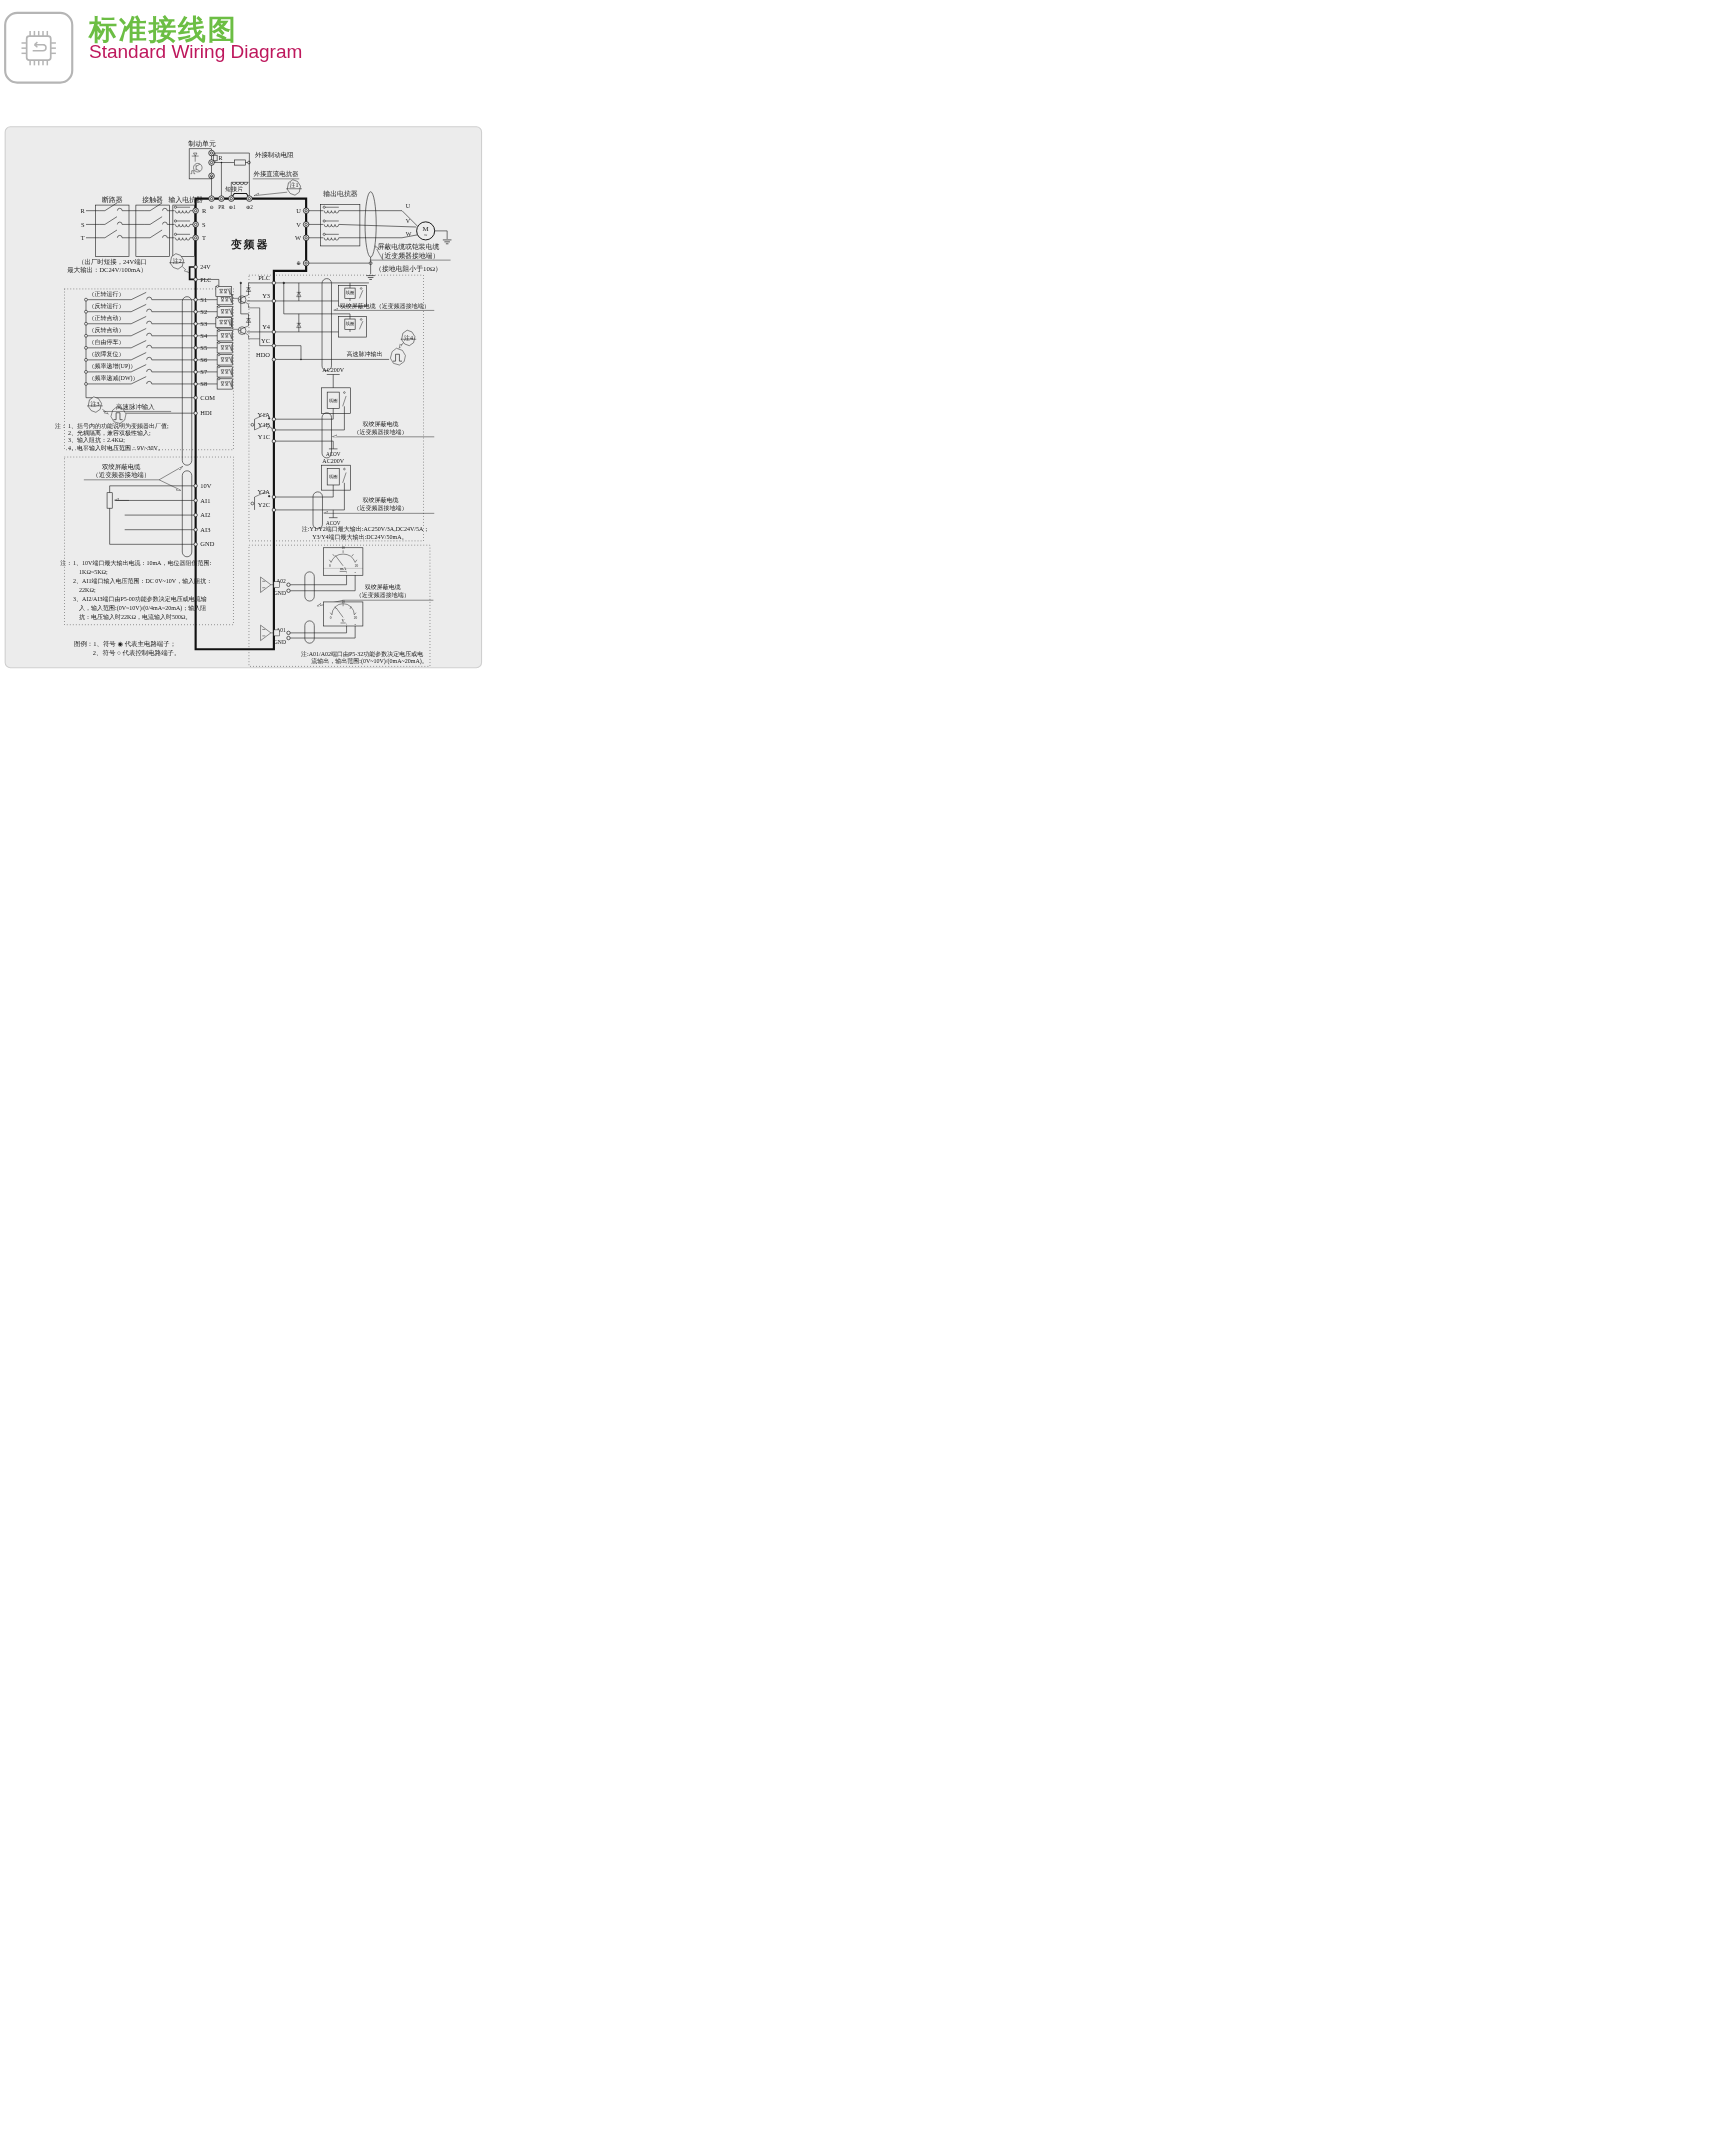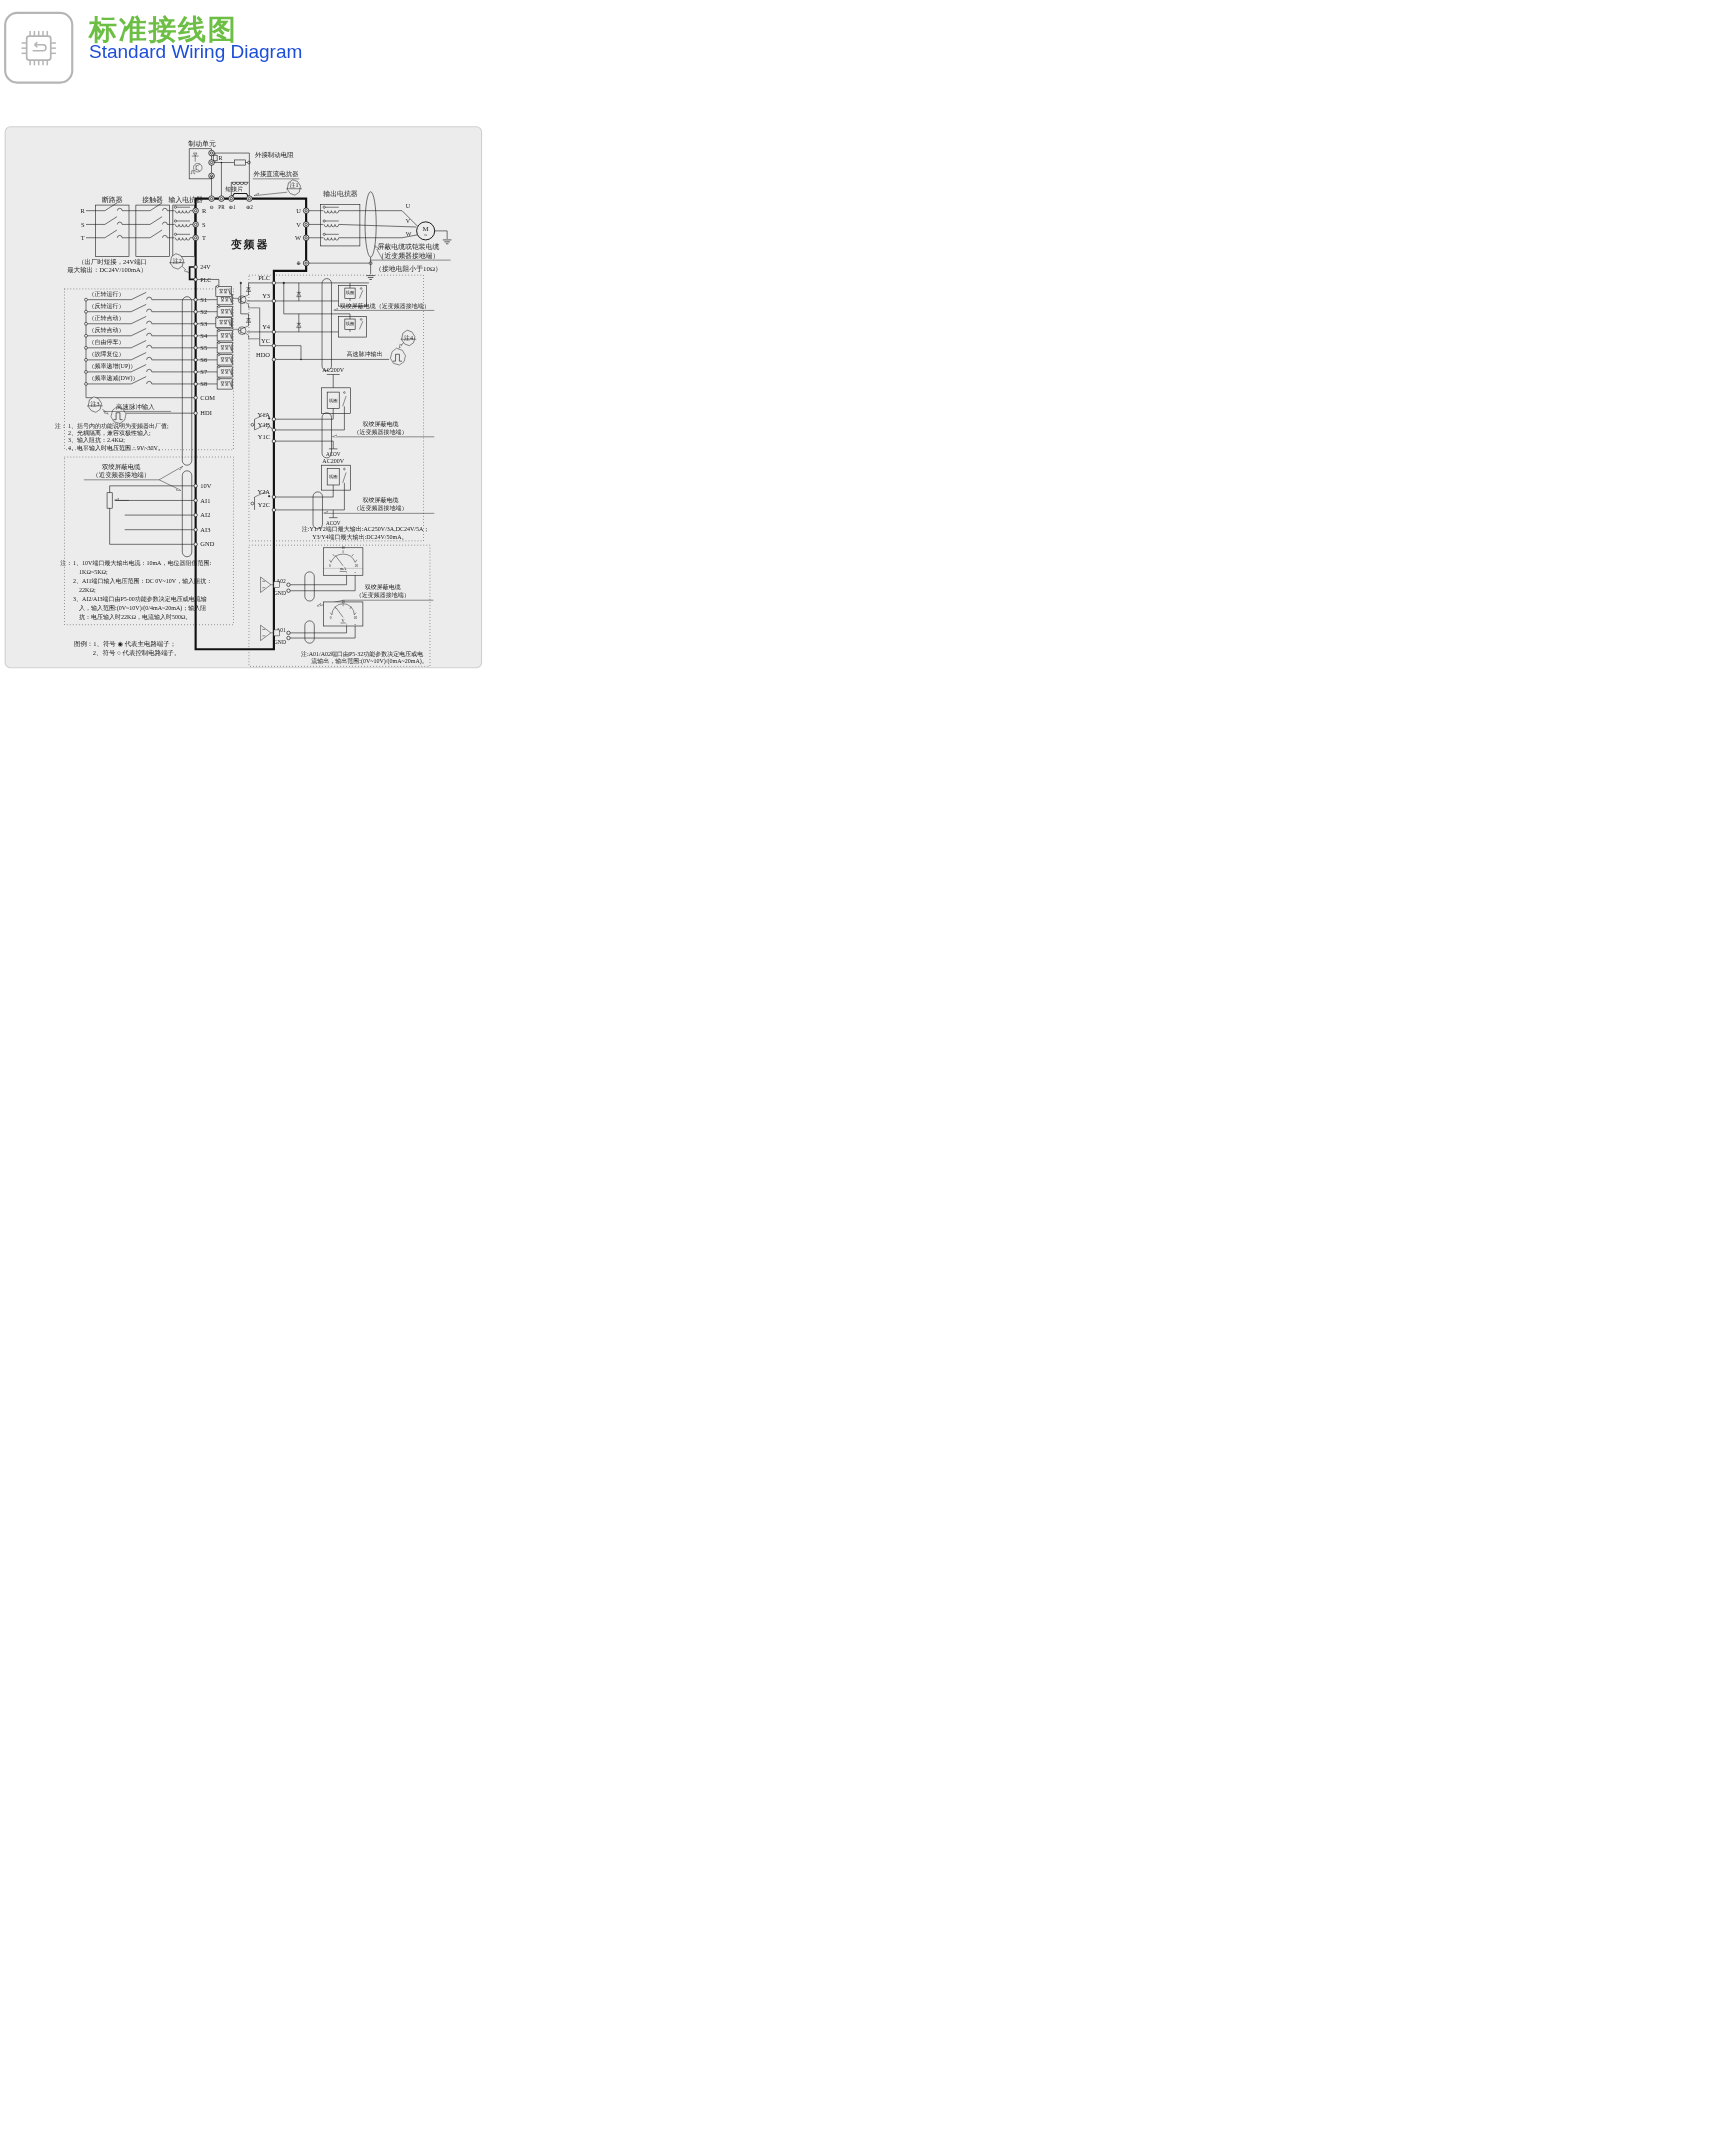--- a/index.html
+++ b/index.html
@@ -23,21 +23,21 @@
            font-weight:bold;font-size:28px;letter-spacing:1.7px;}
   .titleEN{position:absolute;left:89px;top:41px;font-family:"Liberation Sans","DejaVu Sans",sans-serif;
            font-weight:normal;font-size:19px;}
 </style>
 </head>
 <body>
 
 <div id="page">
 
   <div class="titleCN" style="color:#6CBE44">标准接线图</div>
-  <div class="titleEN" style="color:#1d4ed8">Standard Wiring Diagram</div>
+  <div class="titleEN" style="color:#be185d">Standard Wiring Diagram</div>
 
   <div class="vlabel" style="left:65px;top:202px;">交流电源输入</div>
   <div class="vlabel" style="left:65px;top:319px;">数字输入</div>
   <div class="vlabel" style="left:65px;top:485px;">模拟输入</div>
   <div class="vlabel" style="left:428px;top:389px;">数字输出</div>
   <div class="vlabel" style="left:430px;top:572px;">模拟输出</div>
 
 <svg width="485" height="669" viewBox="0 0 1128 1556">
   <defs>
     <marker id="mA" markerWidth="12" markerHeight="10" refX="10" refY="0" orient="auto" markerUnits="userSpaceOnUse">

